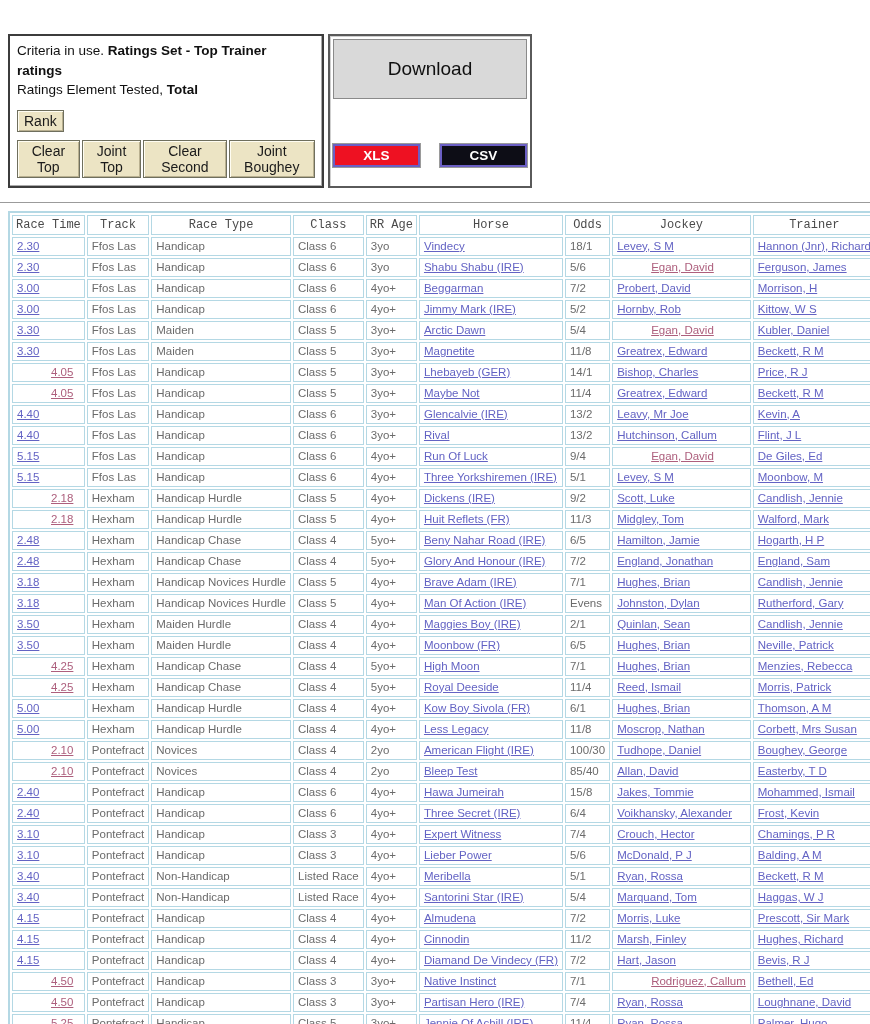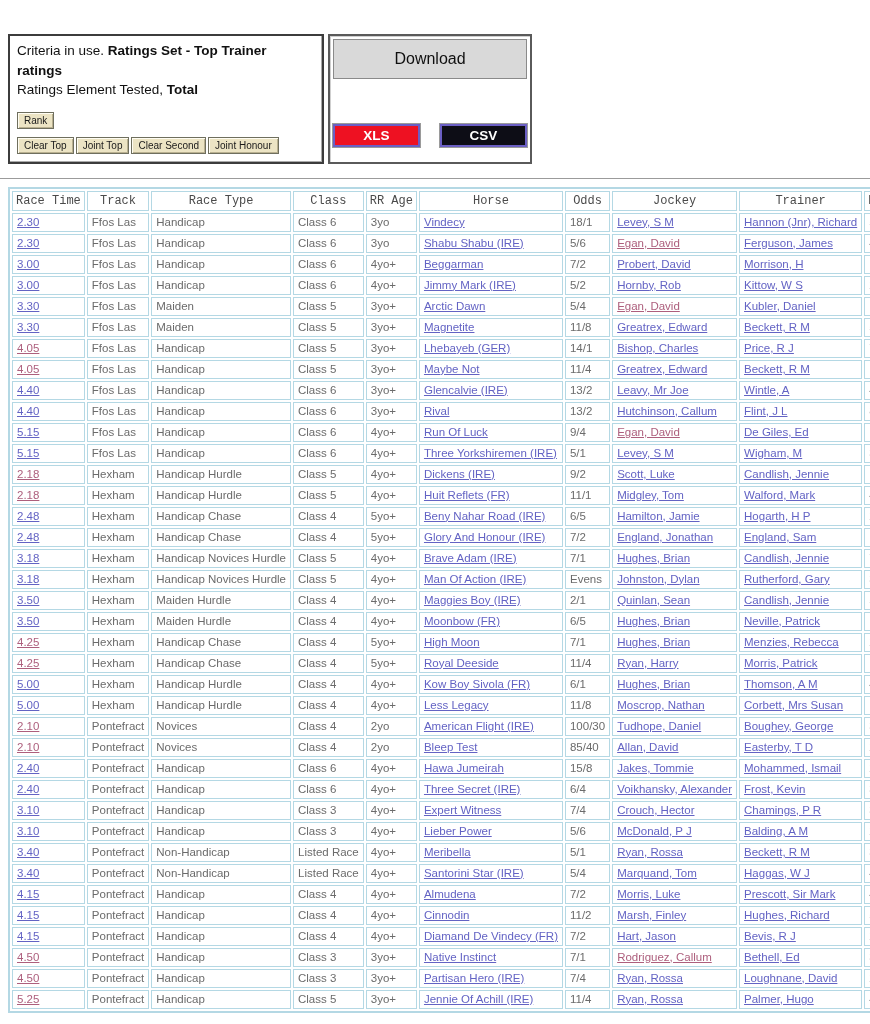--- a/index.html
+++ b/index.html
@@ -15,35 +15,35 @@
 
   
   .top-wrap{display:flex;align-items:stretch;gap:4px;margin:34px 8px 6px 8px;}
   .criteria-box{
     width:316px;border:2px solid #3c3c3c;padding:5px 7px 8px 7px;
     box-shadow:inset -1px -1px 0 #aaa;
   }
   .criteria-text{font-size:13.5px;color:#111;line-height:1.45;}
   .criteria-text b{font-weight:bold;}
   .btn{
-    font-family:"Liberation Sans",sans-serif;font-size:10px;color:#1a1a1a;
+    font-family:"Liberation Sans",sans-serif;font-size:14px;color:#1a1a1a;
     background:#ece4c4;border:1px solid #6f6f5e;
     box-shadow:inset 1px 1px 0 #fffdf2, inset -1px -1px 0 #b9b090;
     padding:2px 6px;cursor:pointer;
   }
   .rank-row{margin-top:10px;}
   .btn-row{margin-top:8px;display:flex;gap:2px;}
 
   .download-box{
     width:204px;border:2px solid #5a5a5a;padding:3px;
     box-shadow:inset 1px 1px 0 #cfcfcf;
   }
   .download-header{
     background:#d9d9d9;border:1px solid #8a8a8a;color:#101010;
-    text-align:center;font-size:16px;padding:10px 0;margin-bottom:3px;
+    text-align:center;font-size:19px;padding:18px 0;margin-bottom:3px;
   }
   .download-buttons{display:flex;gap:20px;margin-top:45px;}
   .dl-btn{
     flex:1;border:2px solid #6b5fc4;color:#fff;font-weight:bold;
     font-size:13.5px;text-align:center;padding:2px 0;cursor:pointer;
     font-family:"Liberation Sans",sans-serif;outline:1px solid #9a9a9a;
   }
   .dl-btn.xls{background:var(--xls,#ee1122);}
   .dl-btn.csv{background:var(--csv,#0d0d16);}
 
@@ -60,21 +60,21 @@
     font-size:12px;font-weight:normal;color:var(--headText);
     text-align:center;padding:2px 3px;line-height:14px;white-space:nowrap;font-family:Liberation Mono, monospace;
   }
   table.results td{
     border:1px solid var(--tableBorder);
     font-size:11.5px;color:var(--cellText);
     text-align:left;padding:1px 4px;line-height:15px;white-space:nowrap;
     overflow:hidden;
   }
   table.results a{color:var(--link);text-decoration:underline;cursor:pointer;}
-  table.results a.visited{color:var(--visited);}
+  table.results a.visited{color:var(--visited);margin-left:34px;}
 
   col.c-time{width:62px;} col.c-track{width:56px;} col.c-type{width:133px;}
   col.c-class{width:66px;} col.c-age{width:38px;} col.c-horse{width:135px;}
   col.c-odds{width:38px;} col.c-jockey{width:119px;} col.c-trainer{width:119px;}
   col.c-pos{width:43px;}
 </style>
 </head>
 <body>
 
 <div class="top-wrap">
@@ -83,21 +83,21 @@
       <span>Criteria in use. </span><b>Ratings Set - Top Trainer ratings</b><br>
       <span>Ratings Element Tested, </span><b>Total</b>
     </div>
     <div class="rank-row">
       <button class="btn">Rank</button>
     </div>
     <div class="btn-row">
       <button class="btn">Clear Top</button>
       <button class="btn">Joint Top</button>
       <button class="btn">Clear Second</button>
-      <button class="btn">Joint Honour</button>
+      <button class="btn">Joint Boughey</button>
     </div>
   </div>
 
   <div class="download-box">
     <div class="download-header">Download</div>
     <div class="download-buttons">
       <button class="dl-btn xls">XLS</button>
       <button class="dl-btn csv">CSV</button>
     </div>
   </div>
@@ -231,21 +231,21 @@
       </tr>
       <tr>
         <td><a>4.40</a></td>
         <td>Ffos Las</td>
         <td>Handicap</td>
         <td>Class 6</td>
         <td>3yo+</td>
         <td><a>Glencalvie (IRE)</a></td>
         <td>13/2</td>
         <td><a>Leavy, Mr Joe</a></td>
-        <td><a>Wintle, A</a></td>
+        <td><a>Kevin, A</a></td>
         <td>4th</td>
       </tr>
       <tr>
         <td><a>4.40</a></td>
         <td>Ffos Las</td>
         <td>Handicap</td>
         <td>Class 6</td>
         <td>3yo+</td>
         <td><a>Rival</a></td>
         <td>13/2</td>
@@ -267,21 +267,21 @@
       </tr>
       <tr>
         <td><a>5.15</a></td>
         <td>Ffos Las</td>
         <td>Handicap</td>
         <td>Class 6</td>
         <td>4yo+</td>
         <td><a>Three Yorkshiremen (IRE)</a></td>
         <td>5/1</td>
         <td><a>Levey, S M</a></td>
-        <td><a>Wigham, M</a></td>
+        <td><a>Moonbow, M</a></td>
         <td>3rd</td>
       </tr>
       <tr>
         <td><a class="visited">2.18</a></td>
         <td>Hexham</td>
         <td>Handicap Hurdle</td>
         <td>Class 5</td>
         <td>4yo+</td>
         <td><a>Dickens (IRE)</a></td>
         <td>9/2</td>
@@ -289,21 +289,21 @@
         <td><a>Candlish, Jennie</a></td>
         <td>1st</td>
       </tr>
       <tr>
         <td><a class="visited">2.18</a></td>
         <td>Hexham</td>
         <td>Handicap Hurdle</td>
         <td>Class 5</td>
         <td>4yo+</td>
         <td><a>Huit Reflets (FR)</a></td>
-        <td>11/1</td>
+        <td>11/3</td>
         <td><a>Midgley, Tom</a></td>
         <td><a>Walford, Mark</a></td>
         <td>4th</td>
       </tr>
       <tr>
         <td><a>2.48</a></td>
         <td>Hexham</td>
         <td>Handicap Chase</td>
         <td>Class 4</td>
         <td>5yo+</td>
@@ -386,21 +386,21 @@
         <td>2nd</td>
       </tr>
       <tr>
         <td><a class="visited">4.25</a></td>
         <td>Hexham</td>
         <td>Handicap Chase</td>
         <td>Class 4</td>
         <td>5yo+</td>
         <td><a>Royal Deeside</a></td>
         <td>11/4</td>
-        <td><a>Ryan, Harry</a></td>
+        <td><a>Reed, Ismail</a></td>
         <td><a>Morris, Patrick</a></td>
         <td>REF</td>
       </tr>
       <tr>
         <td><a>5.00</a></td>
         <td>Hexham</td>
         <td>Handicap Hurdle</td>
         <td>Class 4</td>
         <td>4yo+</td>
         <td><a>Kow Boy Sivola (FR)</a></td>

